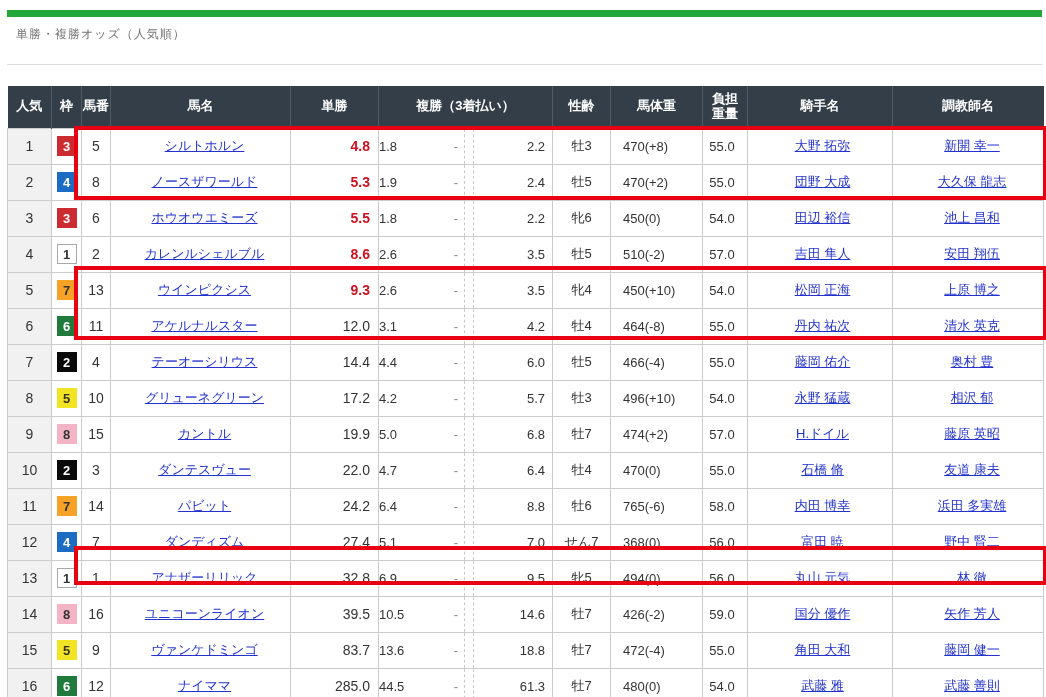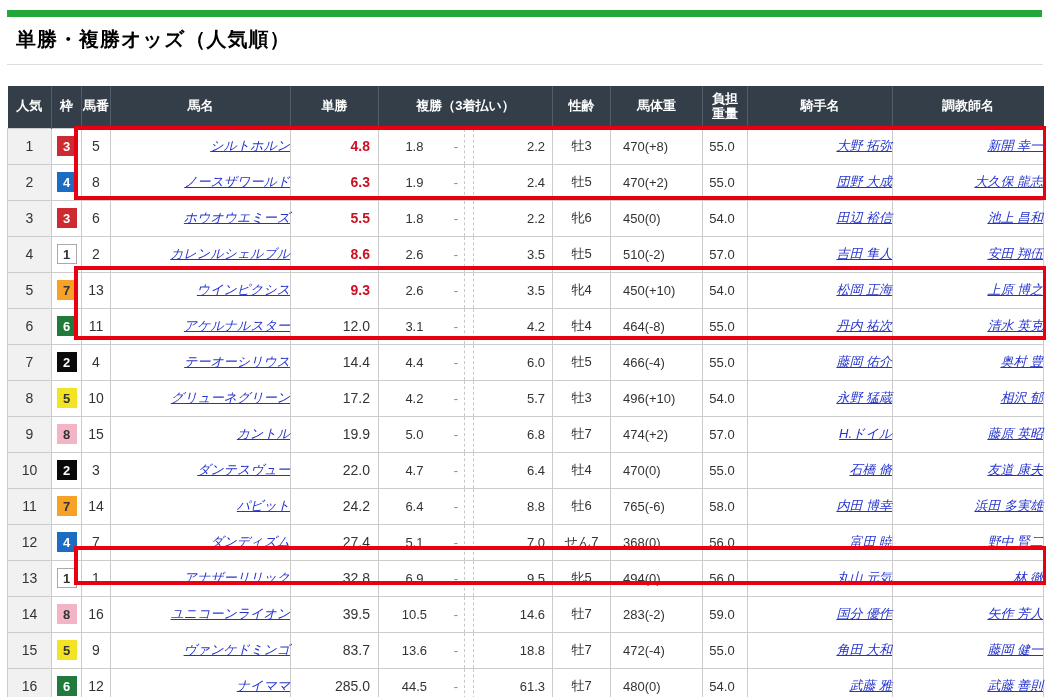--- a/index.html
+++ b/index.html
@@ -1,38 +1,38 @@
 <!DOCTYPE html>
 <html><head>
 <meta charset="utf-8">
 <style>
   * { margin:0; padding:0; box-sizing:border-box; }
   html,body { width:1046px; height:697px; background:#fff; overflow:hidden;
               font-family:"Liberation Sans","DejaVu Sans",sans-serif; color:#333; }
   .green-bar { position:absolute; left:7px; top:10px; width:1035px; height:7px; }
-  .page-title { position:absolute; left:16px; top:26px; font-size:20px; font-weight:bold; color:#000000; letter-spacing:1px; }
+  .page-title { position:absolute; left:16px; top:26px; font-size:12px; font-weight:normal; color:#737373; letter-spacing:1px; }
   .divider { position:absolute; left:7px; top:64px; width:1036px; border-top:1px solid #ddd; }
   .table-wrap { position:absolute; left:7px; top:86px; width:1036px; }
   table { border-collapse:collapse; table-layout:fixed; width:1036px; }
   thead th { background:#333e48; color:#fff; font-size:13px; font-weight:bold; height:42px;
              border-right:1px solid #525c64; vertical-align:middle; text-align:center; line-height:1.15; }
   thead th:last-child { border-right:1px solid #333e48; }
   tbody td { height:35px; border:1px solid #ccc; font-size:13px; vertical-align:middle; background:#fff; }
   tbody tr td.c-rank { background:#f1f1f1; text-align:center; font-size:14px; color:#333; }
   td.c-waku { text-align:center; }
   .waku-badge { display:inline-block; width:20px; height:20px; line-height:20px; font-size:13px;
                 font-weight:bold; text-align:center; vertical-align:middle; }
   td.c-uma { text-align:center; font-size:14px; }
-  td.c-name, td.c-jockey, td.c-trainer { text-align:right; padding-left:8px;font-style:italic; }
+  td.c-name, td.c-jockey, td.c-trainer { text-align:center; padding-left:8px; }
   td.c-jockey { padding-left:5px; }
   a.lnk { color:#2433cc; text-decoration:underline; cursor:pointer; }
   td.c-win { text-align:right; padding-right:8px; font-size:14px; }
   td.c-win.hot { color:#cc1122; font-weight:bold; }
   td.c-fuku .fuku { display:flex; align-items:center; height:35px; }
-  .fk-low { flex:1; text-align:center; white-space:nowrap; }
+  .fk-low { flex:1; text-align:left; white-space:nowrap; }
   .fk-dash { color:#888; margin:0 6px 0 4px; }
   .fk-gap { width:10px; height:35px; border-left:1px dashed #c9c9c9; border-right:1px dashed #c9c9c9; }
   .fk-high { flex:1; text-align:right; padding-right:7px; }
   td.c-sexage { text-align:center; }
   td.c-weight { text-align:left; padding-left:12px; }
   td.c-impost { text-align:center; padding-right:6px; }
   .hl-box { position:absolute; border:4px solid #e60012; pointer-events:none; z-index:5;
             left:67px; width:973px; }
 </style>
 </head>
@@ -91,21 +91,21 @@
           <td class="c-weight">470(+8)</td>
           <td class="c-impost">55.0</td>
           <td class="c-jockey"><a class="lnk">大野 拓弥</a></td>
           <td class="c-trainer"><a class="lnk">新開 幸一</a></td>
         </tr>
         <tr>
           <td class="c-rank">2</td>
           <td class="c-waku"><span class="waku-badge" style="background: rgb(29, 108, 196); color: rgb(255, 255, 255); border: 1px solid rgb(29, 108, 196);">4</span></td>
           <td class="c-uma">8</td>
           <td class="c-name"><a class="lnk">ノースザワールド</a></td>
-          <td class="c-win hot">6.3</td>
+          <td class="c-win hot">5.3</td>
           <td class="c-fuku">
             <div class="fuku">
               <span class="fk-low">1.9</span>
               <span class="fk-dash">-</span>
               <span class="fk-gap"></span>
               <span class="fk-high">2.4</span>
             </div>
           </td>
           <td class="c-sexage">牡5</td>
           <td class="c-weight">470(+2)</td>
@@ -341,21 +341,21 @@
           <td class="c-win">39.5</td>
           <td class="c-fuku">
             <div class="fuku">
               <span class="fk-low">10.5</span>
               <span class="fk-dash">-</span>
               <span class="fk-gap"></span>
               <span class="fk-high">14.6</span>
             </div>
           </td>
           <td class="c-sexage">牡7</td>
-          <td class="c-weight">283(-2)</td>
+          <td class="c-weight">426(-2)</td>
           <td class="c-impost">59.0</td>
           <td class="c-jockey"><a class="lnk">国分 優作</a></td>
           <td class="c-trainer"><a class="lnk">矢作 芳人</a></td>
         </tr>
         <tr>
           <td class="c-rank">15</td>
           <td class="c-waku"><span class="waku-badge" style="background: rgb(242, 227, 37); color: rgb(51, 51, 51); border: 1px solid rgb(242, 227, 37);">5</span></td>
           <td class="c-uma">9</td>
           <td class="c-name"><a class="lnk">ヴァンケドミンゴ</a></td>
           <td class="c-win">83.7</td>

